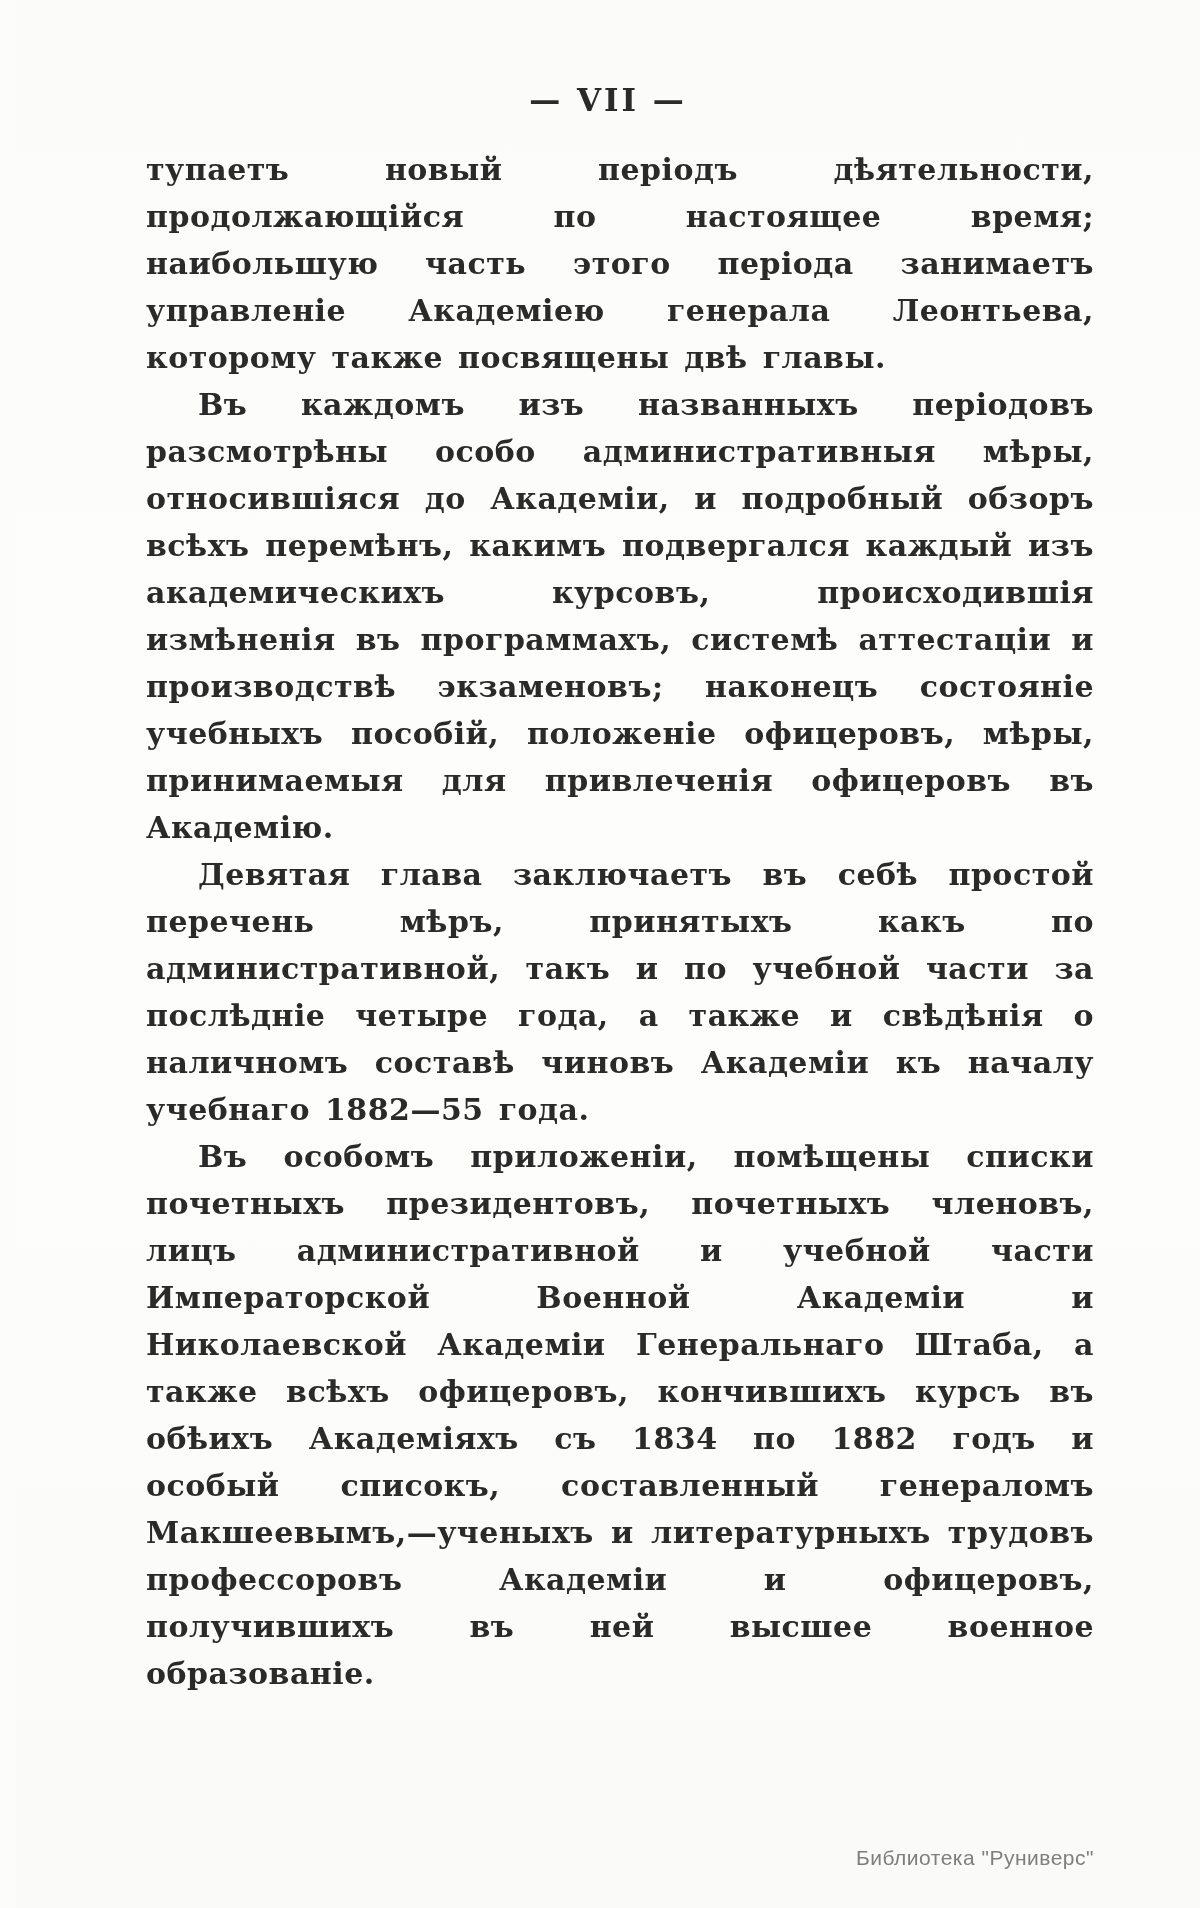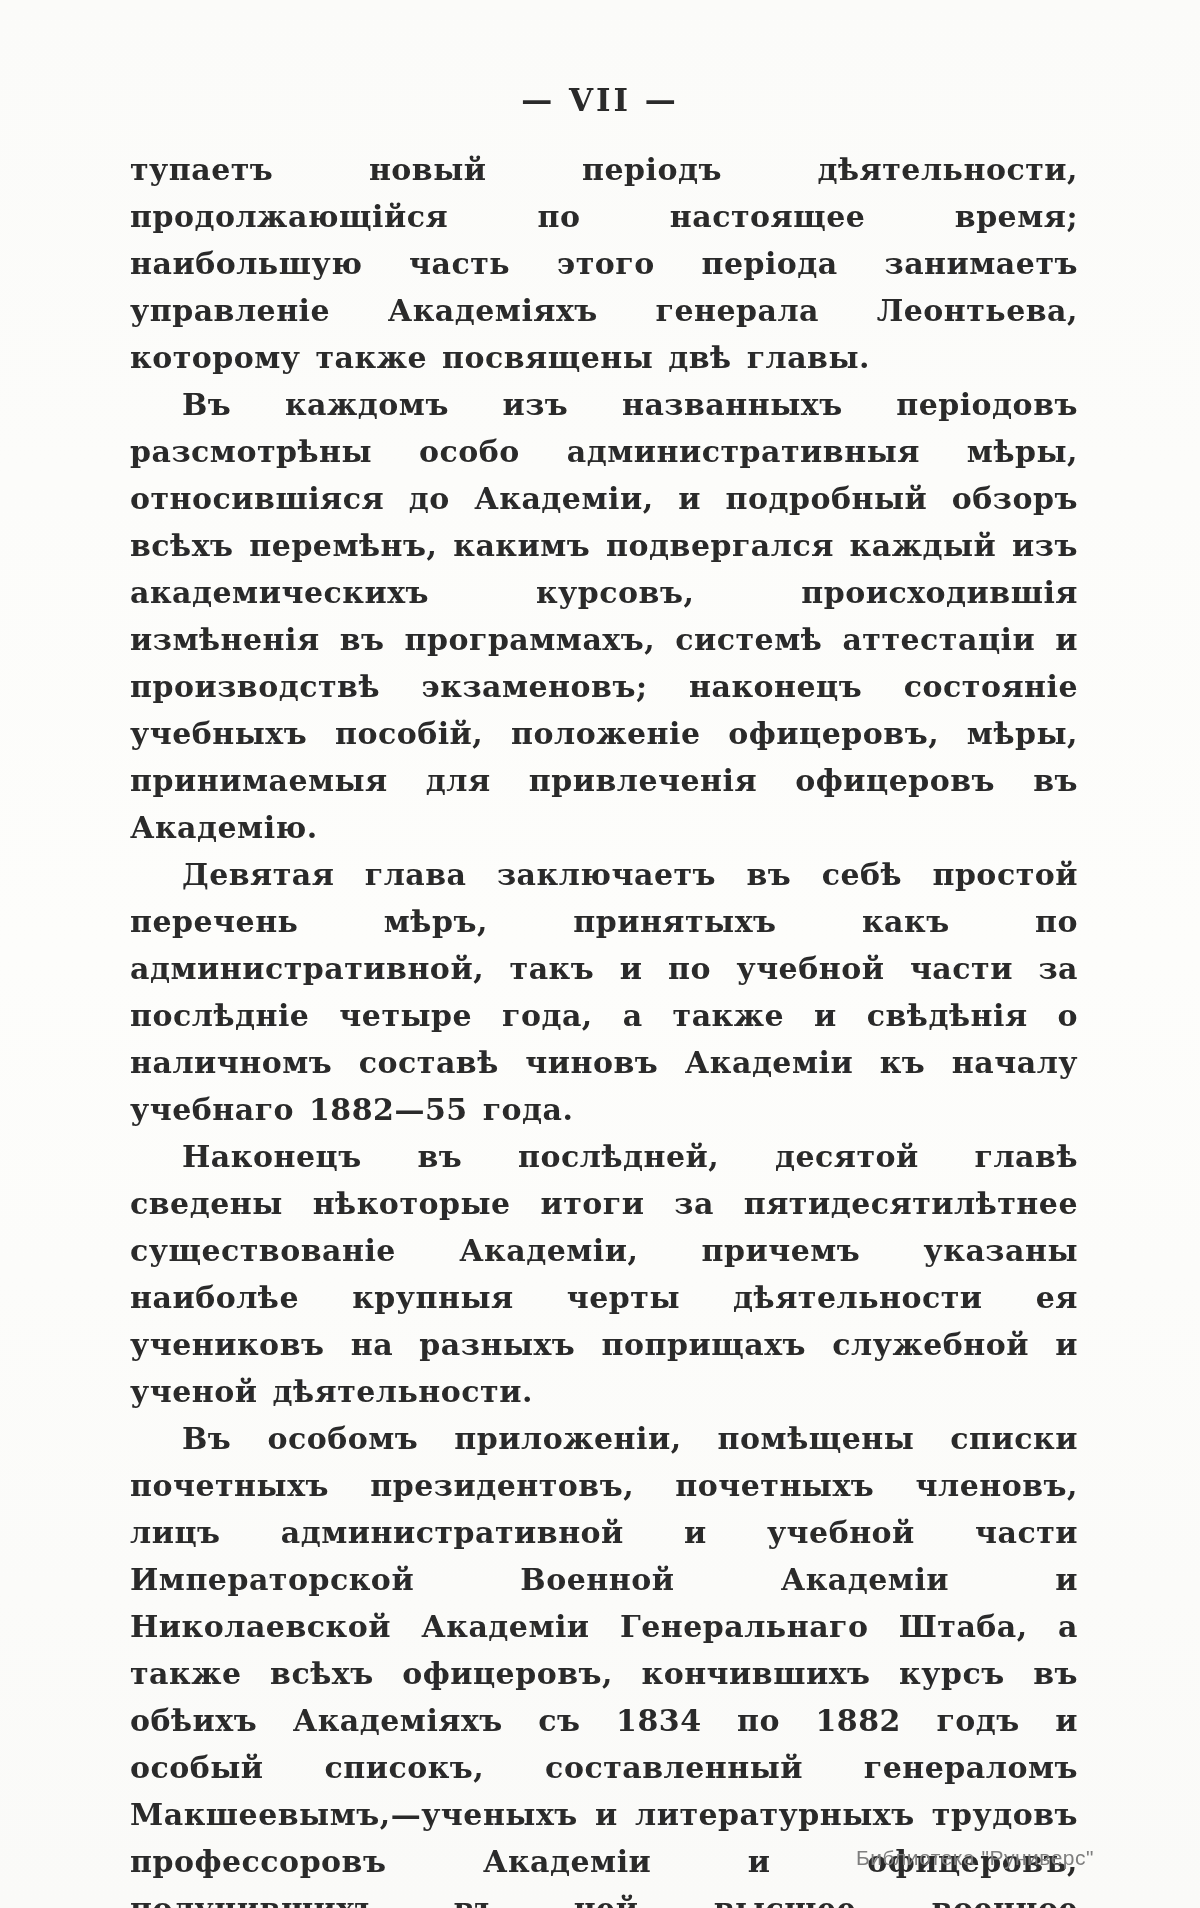--- a/index.html
+++ b/index.html
@@ -12,20 +12,21 @@
     background: #fcfcfa;
     position: relative;
     overflow: hidden;
     font-family: "DejaVu Serif", serif;
     color: #2a2a2a;
   }
   .scan-page {
     position: absolute;
     inset: 0;
     background: linear-gradient(180deg, #fbfbf9 0%, #fdfdfb 50%, #fafaf8 100%);
+    margin-left: 16px;
   }
   .page-number {
     position: absolute;
     top: 82px;
     left: 0;
     width: 100%;
     text-align: center;
     font-size: 31px;
     font-weight: bold;
     letter-spacing: 3px;
@@ -60,23 +61,22 @@
   }
 </style>
 </head>
 <body>
 
 <div class="scan-page">
 
   <div class="page-number">— VII —</div>
 
   <div class="content">
-    <p class="no-indent">тупаетъ новый періодъ дѣятельности, продолжающійся по настоящее время; наибольшую часть этого періода занимаетъ управленіе Академіяхъ генерала Леонтьева, которому также посвящены двѣ главы.</p>
+    <p class="no-indent">тупаетъ новый періодъ дѣятельности, продолжающійся по настоящее время; наибольшую часть этого періода занимаетъ управленіе Академіею генерала Леонтьева, которому также посвящены двѣ главы.</p>
     <p>Въ каждомъ изъ названныхъ періодовъ разсмотрѣны особо административныя мѣры, относившіяся до Академіи, и подробный обзоръ всѣхъ перемѣнъ, какимъ подвергался каждый изъ академическихъ курсовъ, происходившія измѣненія въ программахъ, системѣ аттестаціи и производствѣ экзаменовъ; наконецъ состояніе учебныхъ пособій, положеніе офицеровъ, мѣры, принимаемыя для привлеченія офицеровъ въ Академію.</p>
     <p>Девятая глава заключаетъ въ себѣ простой перечень мѣръ, принятыхъ какъ по административной, такъ и по учебной части за послѣдніе четыре года, а также и свѣдѣнія о наличномъ составѣ чиновъ Академіи къ началу учебнаго 1882—55 года.</p>
-    <p>Наконецъ въ послѣдней, десятой главѣ сведены нѣкоторые итоги за пятидесятилѣтнее существованіе Академіи, причемъ указаны наиболѣе крупныя черты дѣятельности ея учениковъ на разныхъ поприщахъ служебной и ученой дѣятельности.</p>
     <p>Въ особомъ приложеніи, помѣщены списки почетныхъ президентовъ, почетныхъ членовъ, лицъ административной и учебной части Императорской Военной Академіи и Николаевской Академіи Генеральнаго Штаба, а также всѣхъ офицеровъ, кончившихъ курсъ въ обѣихъ Академіяхъ съ 1834 по 1882 годъ и особый списокъ, составленный генераломъ Макшеевымъ,—ученыхъ и литературныхъ трудовъ профессоровъ Академіи и офицеровъ, получившихъ въ ней высшее военное образованіе.</p>
 
   </div>
 
   <div class="watermark">Библиотека "Руниверс"</div>
 
 </div>
 
 </body></html>

